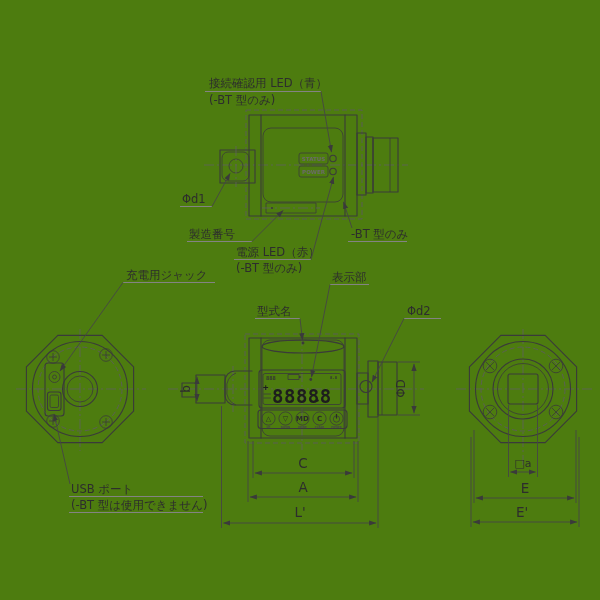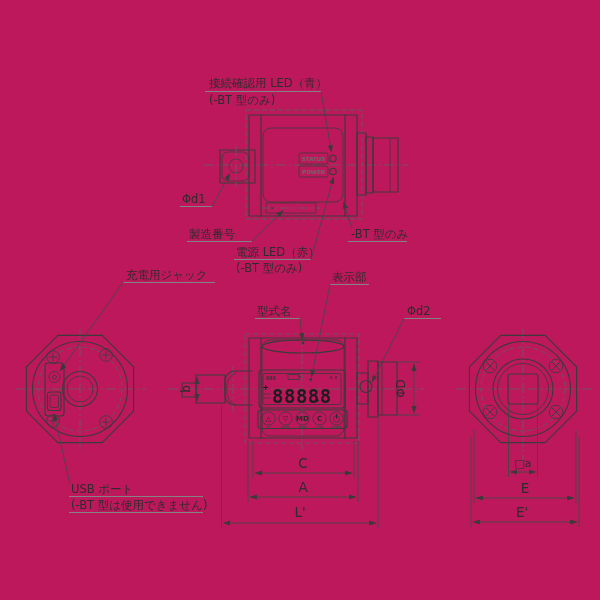--- a/index.html
+++ b/index.html
@@ -1,16 +1,16 @@
 <!DOCTYPE html>
 <html><head>
 <meta charset="utf-8">
 <style>
   html,body{margin:0;padding:0;background:#ffffff;}
-  .stage{width:600px;height:600px;position:relative;background:#be185d;overflow:hidden;}
+  .stage{width:600px;height:600px;position:relative;background:#4d7c0f;overflow:hidden;}
   svg{display:block;}
   .ol  {fill:none;stroke:#3a3a3a;stroke-width:1.1;stroke-linejoin:round;stroke-linecap:round;}
   .olt {fill:none;stroke:#3a3a3a;stroke-width:0.8;stroke-linejoin:round;}
   .dash{fill:none;stroke:#5c5c5c;stroke-width:0.9;stroke-dasharray:5 3;}
   .cl  {fill:none;stroke:#606060;stroke-width:0.8;stroke-dasharray:10 3 2 3;}
   .dim {fill:none;stroke:#454545;stroke-width:0.9;}
   .ul  {stroke:#838383;stroke-width:1;}
   .jp  {font:11.5px "DejaVu Sans","Liberation Sans",sans-serif;fill:#2d2d2d;}
   .dimtxt{font:13.5px "DejaVu Sans","Liberation Sans",sans-serif;fill:#2d2d2d;}
   .smdim{font:11px "DejaVu Sans","Liberation Sans",sans-serif;fill:#2d2d2d;}

